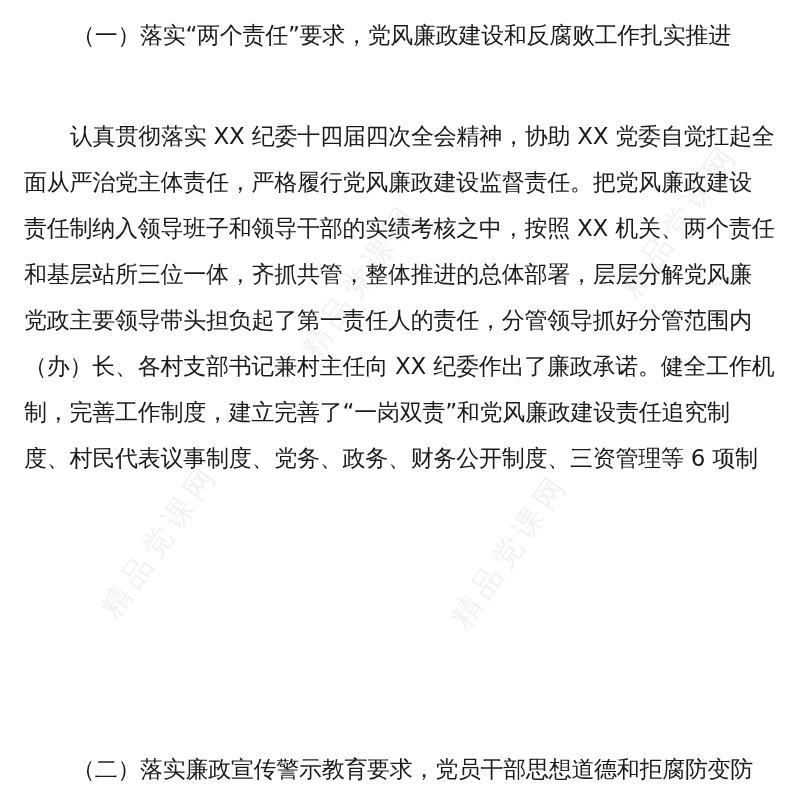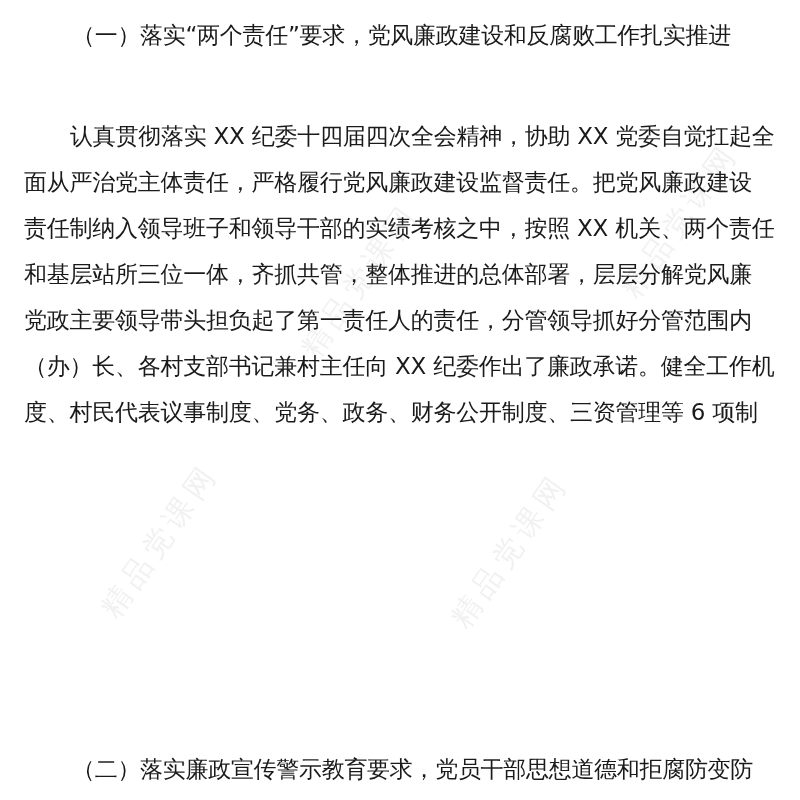--- a/index.html
+++ b/index.html
@@ -27,17 +27,18 @@
 
   <div class="heading h1">（一）落实“两个责任”要求，党风廉政建设和反腐败工作扎实推进</div>
 
   <div class="para">
     <span class="line indent">认真贯彻落实 XX 纪委十四届四次全会精神，协助 XX 党委自觉扛起全</span>
     <span class="line">面从严治党主体责任，严格履行党风廉政建设监督责任。把党风廉政建设</span>
     <span class="line">责任制纳入领导班子和领导干部的实绩考核之中，按照 XX 机关、两个责任</span>
     <span class="line">和基层站所三位一体，齐抓共管，整体推进的总体部署，层层分解党风廉</span>
     <span class="line">党政主要领导带头担负起了第一责任人的责任，分管领导抓好分管范围内</span>
     <span class="line">（办）长、各村支部书记兼村主任向 XX 纪委作出了廉政承诺。健全工作机</span>
+    <span class="line">制，完善工作制度，建立完善了“一岗双责”和党风廉政建设责任追究制</span>
     <span class="line">度、村民代表议事制度、党务、政务、财务公开制度、三资管理等 6 项制</span>
   </div>
 
   <div class="heading h2">（二）落实廉政宣传警示教育要求，党员干部思想道德和拒腐防变防</div>
 </div>
 
 </body></html>

